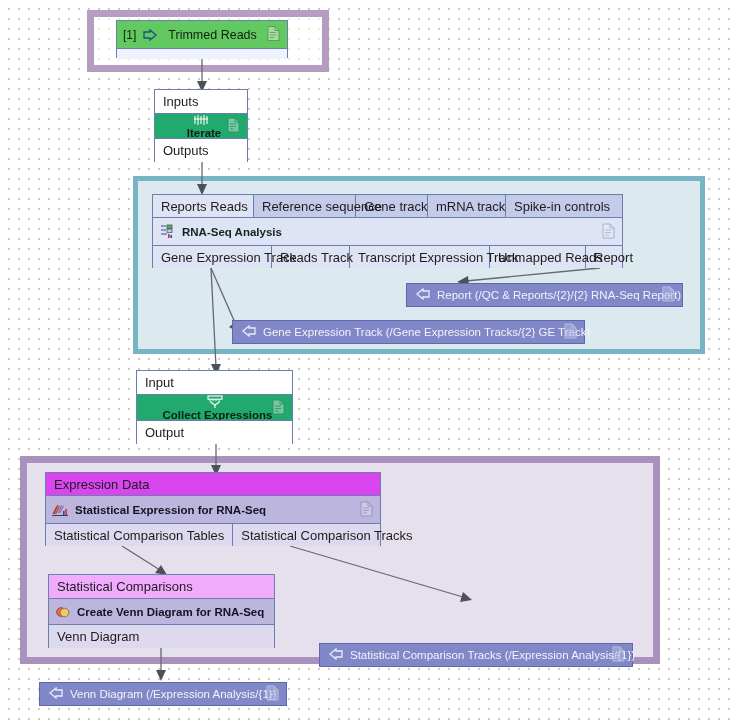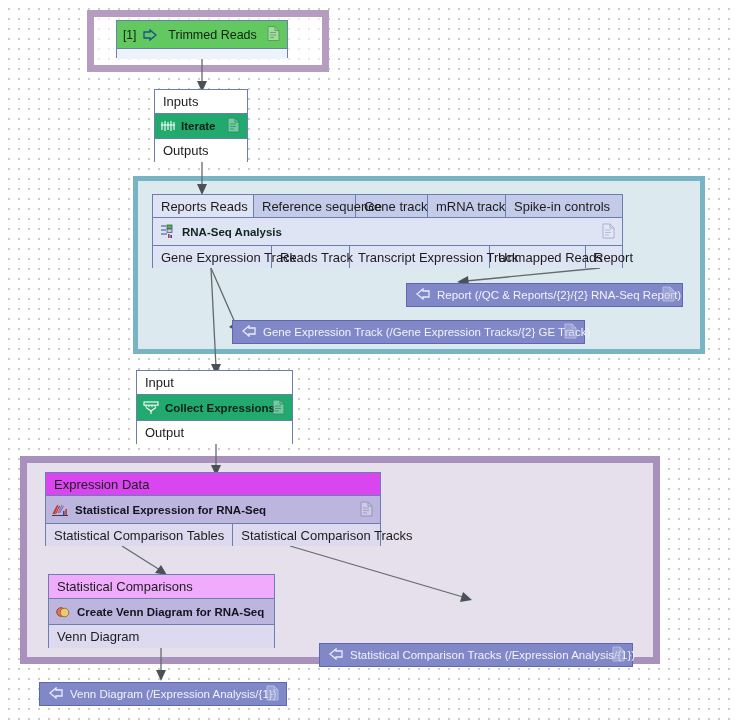--- a/index.html
+++ b/index.html
@@ -50,21 +50,21 @@
   .port-cell:last-child{border-right:none;}
 
   .title-row{
     display:flex;align-items:center;
     padding:0 6px;
     font-size:11.5px;
     font-weight:bold;
     color:#10241d;
     position:relative;
   }
-  .title-green{background:#21a96e;color:#0d2018;}
+  .title-green{background:#21a96e;color:#0d2018;flex-direction:column;}
   .title-bright-green{background:#62c860;color:#102010;font-weight:normal;font-size:12.5px;}
   .title-lav{background:#bcb6df;color:#13131f;}
 
   .title-label{margin-left:6px;}
 
   
   .doc-icon{position:absolute;right:7px;top:50%;transform:translateY(-50%);opacity:.45;}
 
   
   .outnode{

